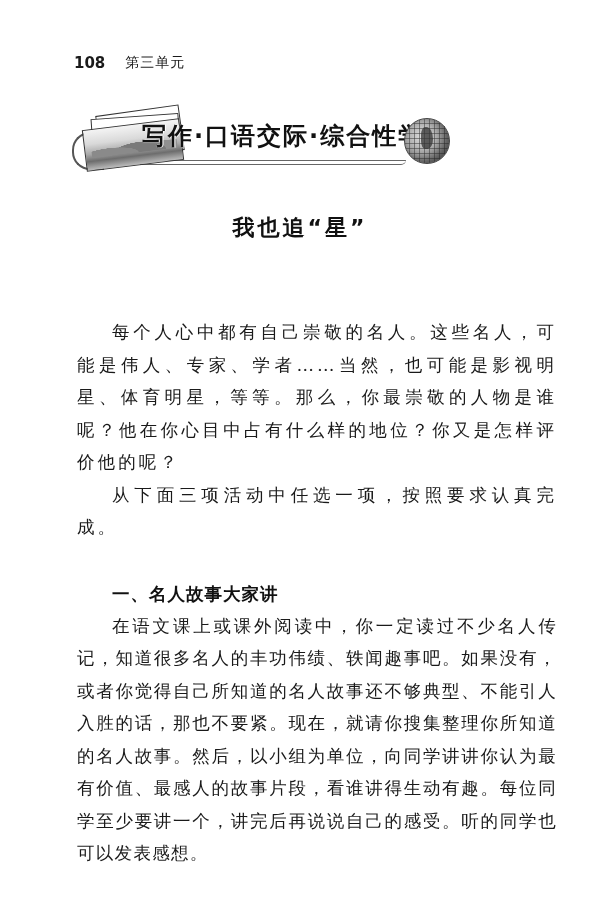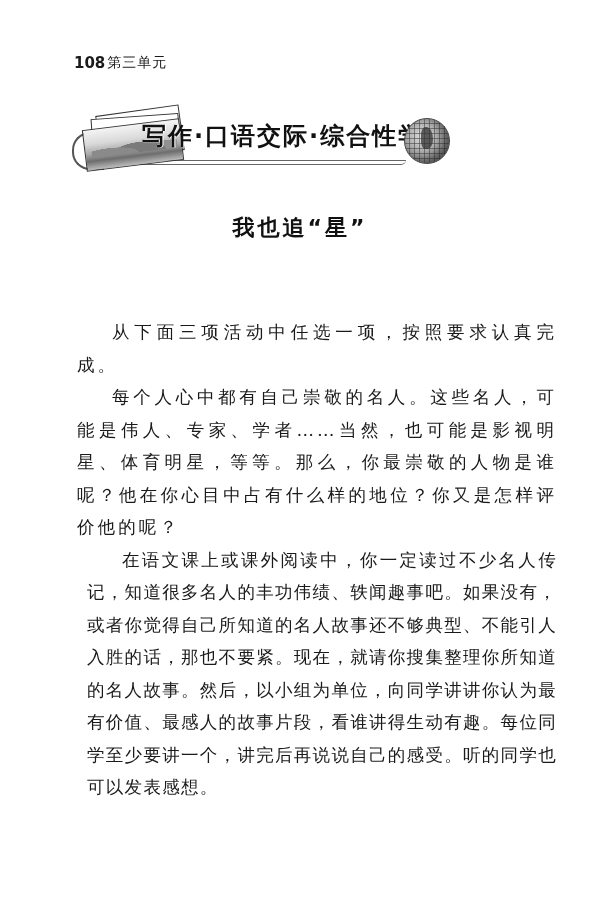--- a/index.html
+++ b/index.html
@@ -23,20 +23,21 @@
       display: flex;
       align-items: center;
       font-family: "DejaVu Sans", "Liberation Sans", sans-serif;
       font-size: 14px;
       font-weight: bold;
       color: #1a1a1a;
     }
     .page-number {
       font-size: 15px;
       font-weight: bold;
+      margin-right: 18px;
       letter-spacing: 0;
     }
     .header-title { letter-spacing: 1px; }
     .header-unit {
       font-family: Liberation Serif, serif;
       font-weight: normal;
       margin-left: 2px;
       letter-spacing: 1px;
     }
 
@@ -157,21 +158,21 @@
     .section-heading {
       margin: 34px 0 0 0;
       font-family: "DejaVu Sans", "Liberation Sans", sans-serif;
       font-weight: bold;
       font-size: 17.5px;
       line-height: 32px;
       text-indent: 2em;
       letter-spacing: 1px;
       color: #111;
     }
-    .para.body { letter-spacing: 1.3px; margin-left: 10px; }
+    .para.body { letter-spacing: 1.3px; }
   </style>
 </head>
 <body>
 
 <div class="running-header">
   <span class="page-number">108</span>
   <span class="header-unit">第三单元</span>
 </div>
 
 <div class="banner">
@@ -180,16 +181,17 @@
   <div class="photo p1"></div>
   <div class="photo p2"></div>
   <div class="photo p3"></div>
   <div class="banner-title">写作·口语交际·综合性学习</div>
   <div class="globe"></div>
 </div>
 
 <h1 class="article-title" style="margin:0;">我也追“星”</h1>
 
 <div class="content">
+  <p class="para intro">每个人心中都有自己崇敬的名人。这些名人，可能是伟人、专家、学者……当然，也可能是影视明星、体育明星，等等。那么，你最崇敬的人物是谁呢？他在你心目中占有什么样的地位？你又是怎样评价他的呢？</p>
   <p class="para intro">从下面三项活动中任选一项，按照要求认真完成。</p>
-  <p class="para intro">每个人心中都有自己崇敬的名人。这些名人，可能是伟人、专家、学者……当然，也可能是影视明星、体育明星，等等。那么，你最崇敬的人物是谁呢？他在你心目中占有什么样的地位？你又是怎样评价他的呢？</p>
+  <h2 class="section-heading">一、名人故事大家讲</h2>
   <p class="para body">在语文课上或课外阅读中，你一定读过不少名人传记，知道很多名人的丰功伟绩、轶闻趣事吧。如果没有，或者你觉得自己所知道的名人故事还不够典型、不能引人入胜的话，那也不要紧。现在，就请你搜集整理你所知道的名人故事。然后，以小组为单位，向同学讲讲你认为最有价值、最感人的故事片段，看谁讲得生动有趣。每位同学至少要讲一个，讲完后再说说自己的感受。听的同学也可以发表感想。</p>
 </div>
 
 </body></html>

